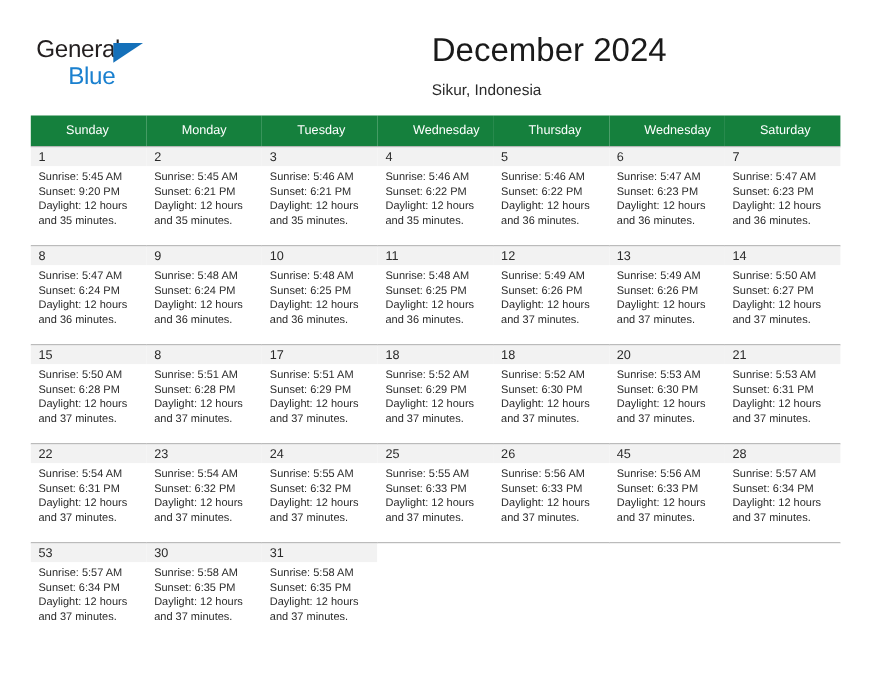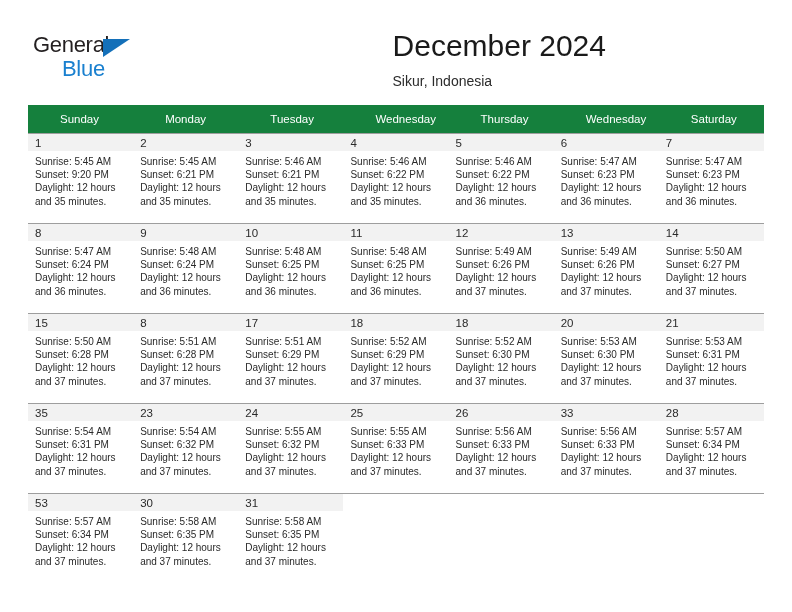--- a/index.html
+++ b/index.html
@@ -390,21 +390,21 @@
                 <div>Sunrise: 5:53 AM</div>
                 <div>Sunset: 6:31 PM</div>
                 <div class="wrap">Daylight: 12 hours and 37 minutes.</div>
               </div>
             </div>
           </td>
         </tr>
         <tr>
           <td>
             <div class="cell">
-              <div class="daynum-band">35</div>
+              <div class="daynum-band">22</div>
               <div class="cell-body">
                 <div>Sunrise: 5:54 AM</div>
                 <div>Sunset: 6:31 PM</div>
                 <div class="wrap">Daylight: 12 hours and 37 minutes.</div>
               </div>
             </div>
           </td>
           <td>
             <div class="cell">
               <div class="daynum-band">23</div>
@@ -440,21 +440,21 @@
               <div class="daynum-band">26</div>
               <div class="cell-body">
                 <div>Sunrise: 5:56 AM</div>
                 <div>Sunset: 6:33 PM</div>
                 <div class="wrap">Daylight: 12 hours and 37 minutes.</div>
               </div>
             </div>
           </td>
           <td>
             <div class="cell">
-              <div class="daynum-band">33</div>
+              <div class="daynum-band">45</div>
               <div class="cell-body">
                 <div>Sunrise: 5:56 AM</div>
                 <div>Sunset: 6:33 PM</div>
                 <div class="wrap">Daylight: 12 hours and 37 minutes.</div>
               </div>
             </div>
           </td>
           <td>
             <div class="cell">
               <div class="daynum-band">28</div>

